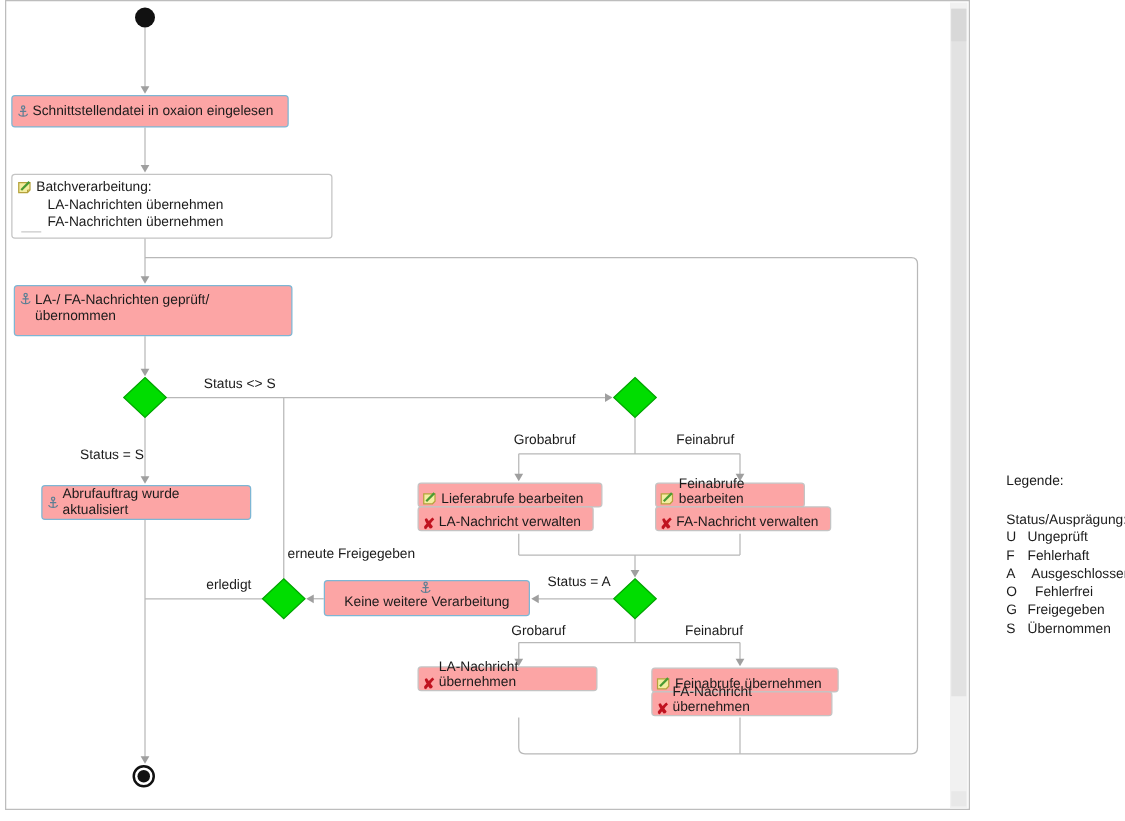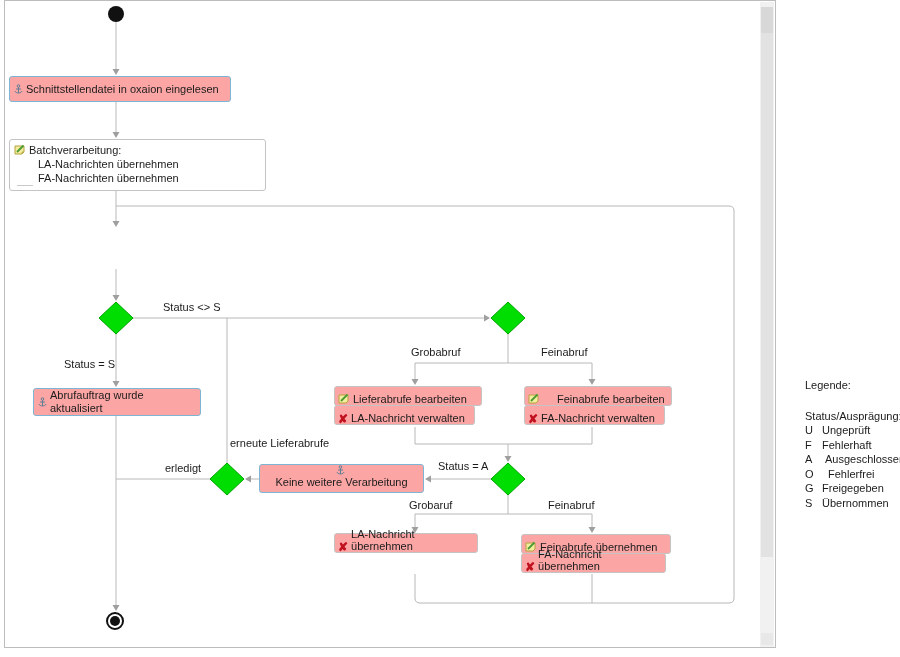--- a/index.html
+++ b/index.html
@@ -121,20 +121,31 @@
             <path d="M3 8 L9.5 1.5" stroke="#4a9a33" stroke-width="1.8" fill="none"></path>
           </svg>
         </span>
         <span>Batchverarbeitung:</span>
       </div>
       <div class="nline">LA-Nachrichten übernehmen</div>
       <div class="nline">FA-Nachrichten übernehmen</div>
       <div class="dash"></div>
     </div>
 
+    <div class="node activity toppad" style="left:6px;top:227px;width:223px;height:41px;">
+      <span class="icon">
+        <svg width="9" height="11" viewBox="0 0 9 11">
+            <g stroke="#5e7f94" fill="none" stroke-width="1">
+        <circle cx="4.5" cy="2" r="1.3"></circle>
+              <path d="M4.5 3.3 V9 M2 5 H7 M1 7 C1.5 9.6 7.5 9.6 8 7"></path>
+            </g>
+          </svg>
+      </span>
+      <span>LA-/ FA-Nachrichten geprüft/übernommen</span>
+    </div>
 
     <div class="node activity" style="left:28px;top:387px;width:168px;height:28px;">
       <span class="icon">
         <svg width="9" height="11" viewBox="0 0 9 11">
             <g stroke="#5e7f94" fill="none" stroke-width="1">
         <circle cx="4.5" cy="2" r="1.3"></circle>
               <path d="M4.5 3.3 V9 M2 5 H7 M1 7 C1.5 9.6 7.5 9.6 8 7"></path>
             </g>
           </svg>
       </span>
@@ -163,21 +174,21 @@
         </span>
         <span>Lieferabrufe bearbeiten</span>
       </div>
       <div class="task-row second" style="width:141px;">
         <span class="cross">✘</span>
         <span>LA-Nachricht verwalten</span>
       </div>
     </div>
 
     <div class="task" style="left:519px;top:385px;">
-      <div class="task-row" style="width:148px;gap:14px;">
+      <div class="task-row" style="width:120px;">
         <span class="icon">
           <svg width="12" height="12" viewBox="0 0 12 12">
             <path d="M1 2 H10 V8 L8 10 H1 Z" fill="#f4eda0" stroke="#b5a23c" stroke-width="1"></path>
             <path d="M3 8 L9.5 1.5" stroke="#4a9a33" stroke-width="1.8" fill="none"></path>
           </svg>
         </span>
         <span>Feinabrufe bearbeiten</span>
       </div>
       <div class="task-row second" style="width:141px;">
         <span class="cross">✘</span>
@@ -205,21 +216,21 @@
       <div class="task-row second" style="width:145px;">
         <span class="cross">✘</span>
         <span>FA-Nachricht übernehmen</span>
       </div>
     </div>
 
     <div class="elabel" style="left:158px;top:300px;">Status &lt;&gt; S</div>
     <div class="elabel" style="left:59px;top:357px;">Status = S</div>
     <div class="elabel" style="left:406px;top:345px;">Grobabruf</div>
     <div class="elabel" style="left:536px;top:345px;">Feinabruf</div>
-    <div class="elabel" style="left:225px;top:436px;">erneute Lieferabrufe</div>
+    <div class="elabel" style="left:225px;top:436px;">erneute Freigegeben</div>
     <div class="elabel" style="left:160px;top:461px;">erledigt</div>
     <div class="elabel" style="left:433px;top:459px;">Status = A</div>
     <div class="elabel" style="left:404px;top:498px;">Grobaruf</div>
     <div class="elabel" style="left:543px;top:498px;">Feinabruf</div>
 
     <div class="vscroll">
       <div class="vthumb">
         <div class="vthumb-cap"></div>
       </div>
       <div class="vcorner"></div>

